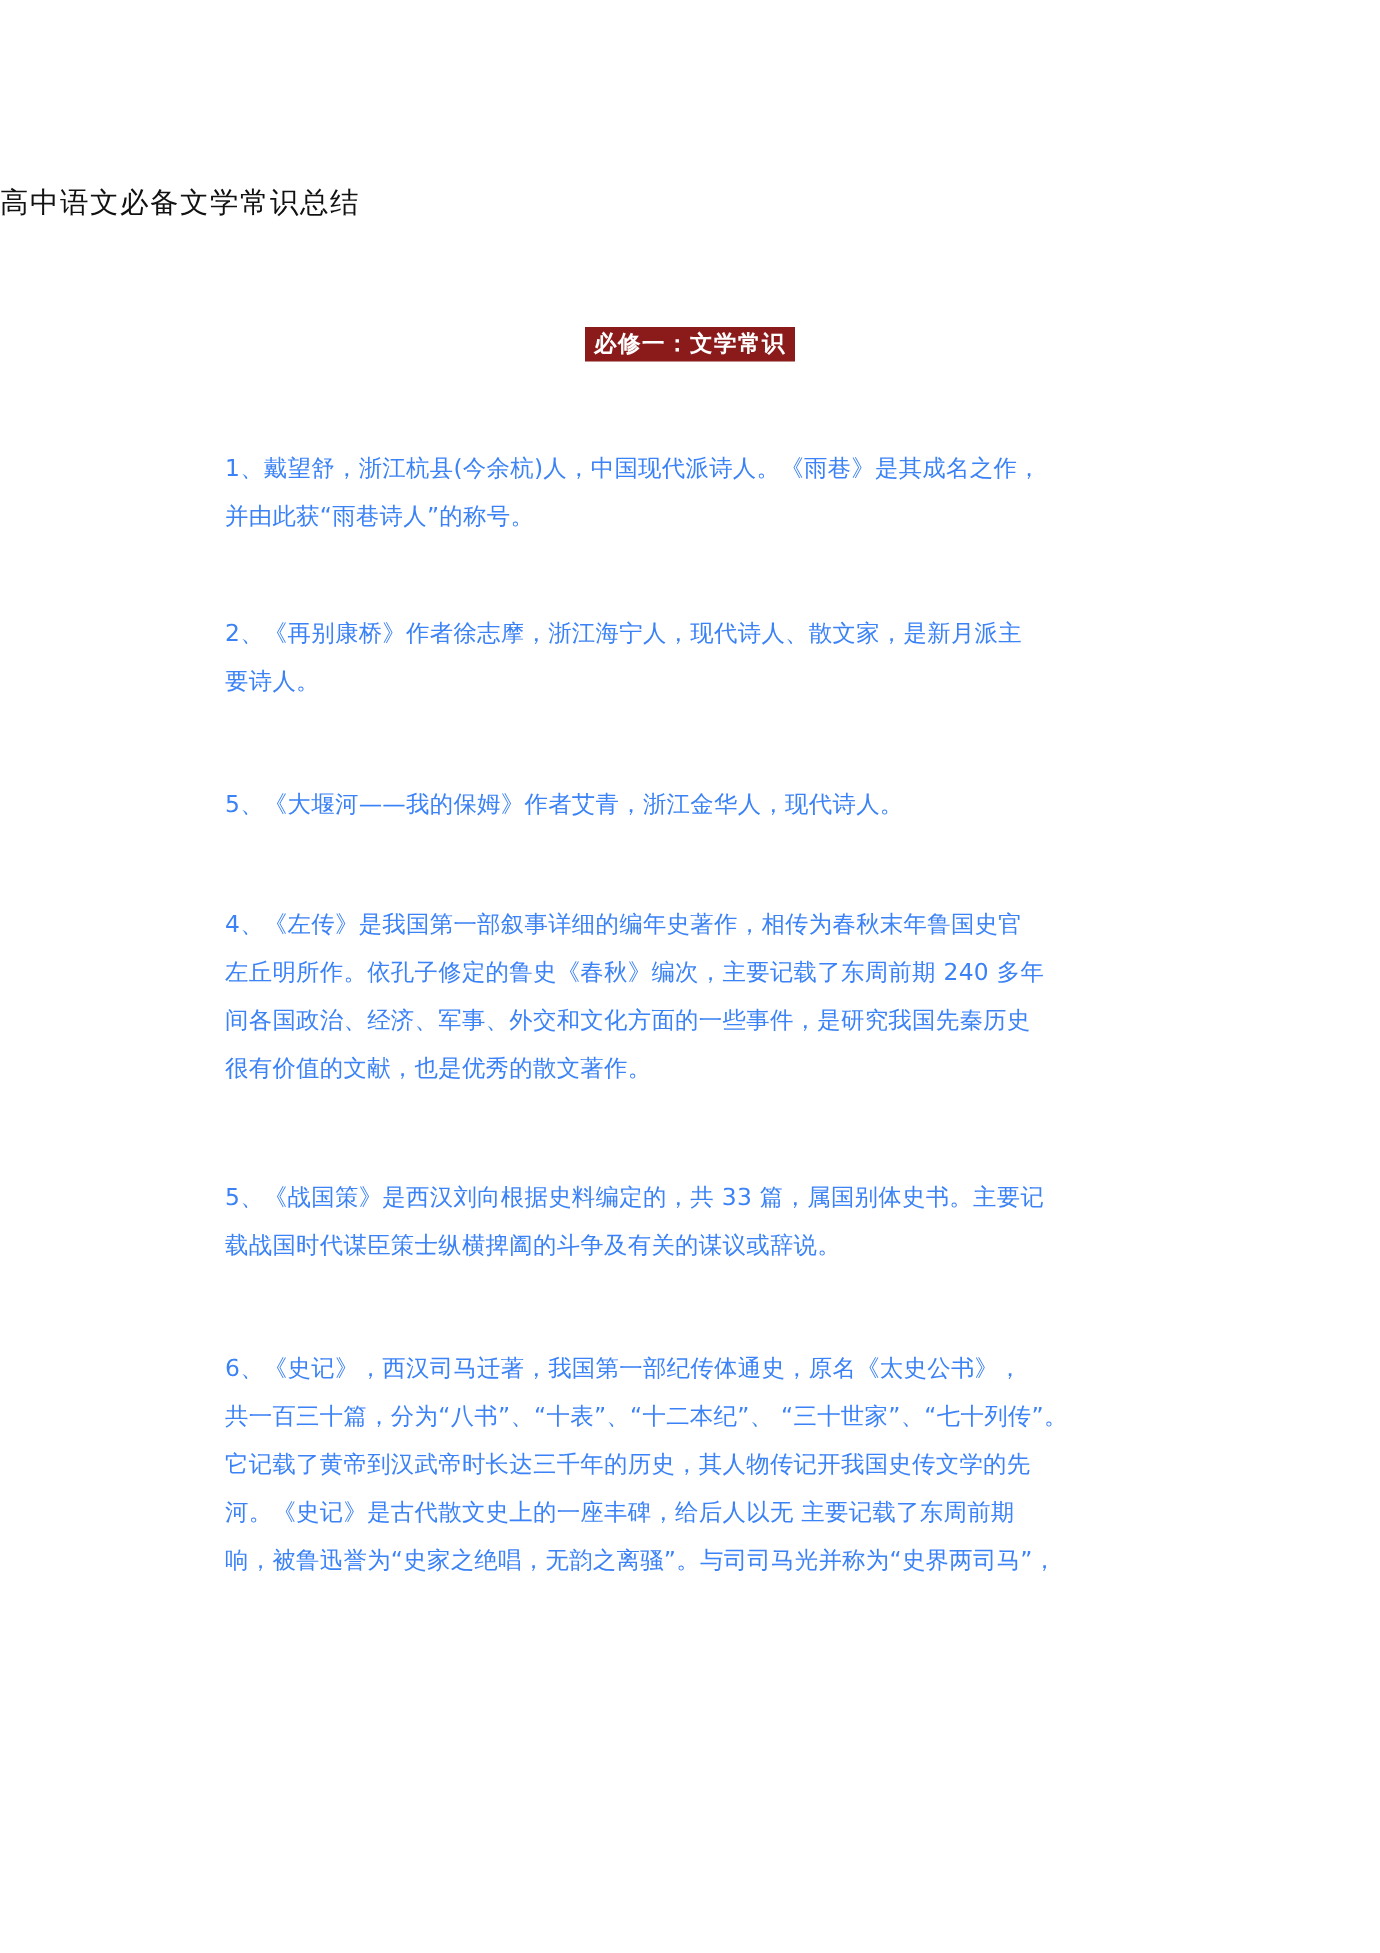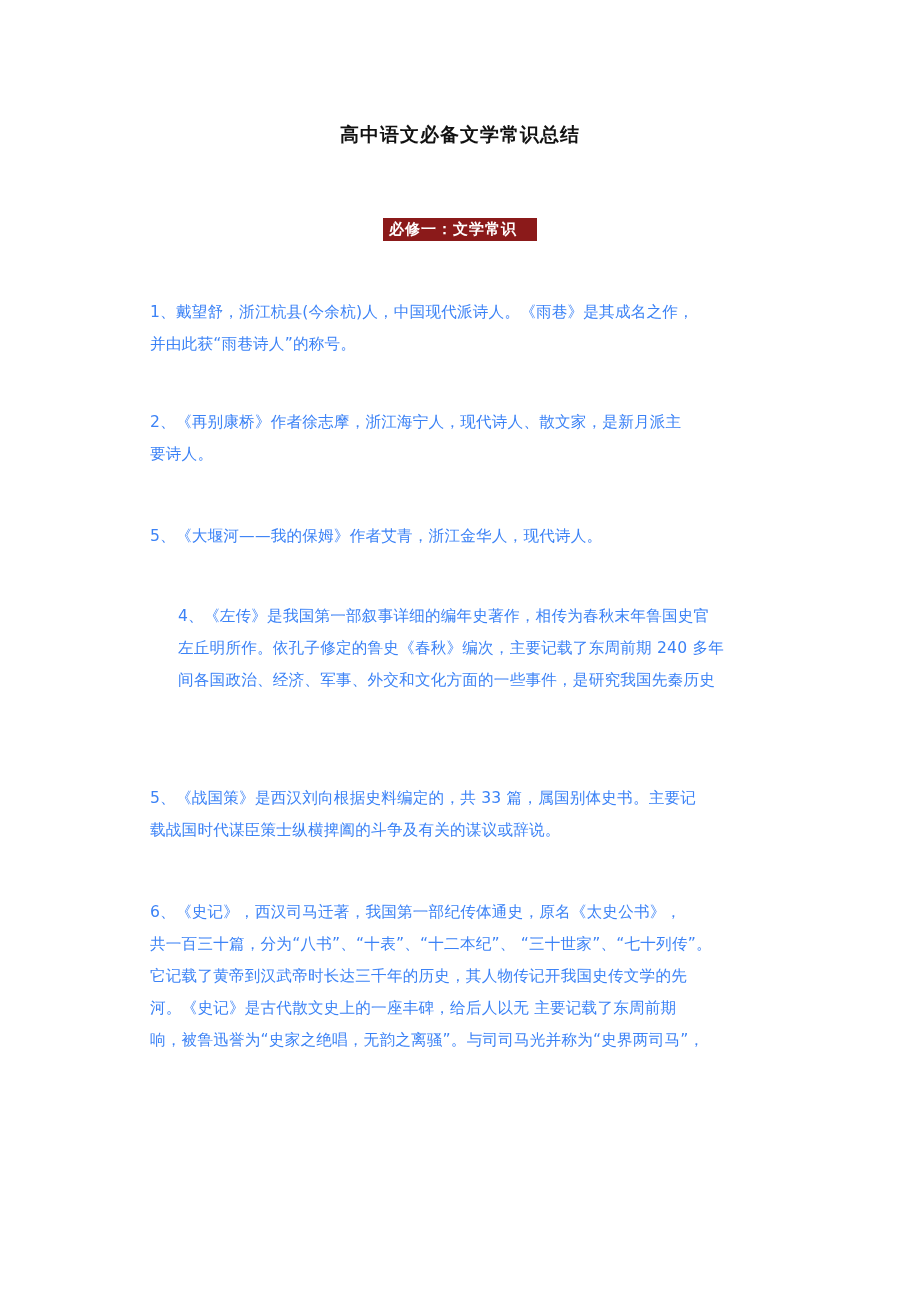--- a/index.html
+++ b/index.html
@@ -13,40 +13,39 @@
       position: relative;
       overflow: hidden;
       font-family: "DejaVu Sans", "Liberation Sans", sans-serif;
       color: #1a1a1a;
     }
     .page-title {
       position: absolute;
       top: 122px;
       left: 0;
       width: 920px;
-      text-align: center;
       font-size: 19px;
-      font-weight: bold;
+      font-weight: normal;
       letter-spacing: 1px;
       color: #111;
     }
     .section-badge-wrap {
       position: absolute;
       top: 218px;
       left: 0;
       width: 920px;
       text-align: center;
     }
     .section-badge {
       display: inline-block;
       background: #8b1a1a;
       color: #ffffff;
       font-size: 15px;
       font-weight: bold;
-      padding: 1px 20px 2px 6px;
+      padding: 1px 6px 2px 6px;
       line-height: 20px;
       letter-spacing: 1px;
     }
     .item {
       position: absolute;
       left: 150px;
       width: 624px;
       font-size: 15.6px;
       line-height: 32px;
       letter-spacing: 0.2px;
@@ -73,24 +72,25 @@
 
 <div class="item" style="top:406px;">
   <span class="line">2、《再别康桥》作者徐志摩，浙江海宁人，现代诗人、散文家，是新月派主</span>
   <span class="line">要诗人。</span>
 </div>
 
 <div class="item" style="top:520px;">
   <span class="line">5、《大堰河——我的保姆》作者艾青，浙江金华人，现代诗人。</span>
 </div>
 
-<div class="item" style="top:600px;margin-left:28px;">
+<div class="item" style="top:600px;">
   <span class="line">4、《左传》是我国第一部叙事详细的编年史著作，相传为春秋末年鲁国史官</span>
   <span class="line">左丘明所作。依孔子修定的鲁史《春秋》编次，主要记载了东周前期 240 多年</span>
   <span class="line">间各国政治、经济、军事、外交和文化方面的一些事件，是研究我国先秦历史</span>
+  <span class="line">很有价值的文献，也是优秀的散文著作。</span>
 </div>
 
 <div class="item" style="top:782px;">
   <span class="line">5、《战国策》是西汉刘向根据史料编定的，共 33 篇，属国别体史书。主要记</span>
   <span class="line">载战国时代谋臣策士纵横捭阖的斗争及有关的谋议或辞说。</span>
 </div>
 
 <div class="item" style="top:896px;">
   <span class="line">6、《史记》，西汉司马迁著，我国第一部纪传体通史，原名《太史公书》，</span>
   <span class="line">共一百三十篇，分为“八书”、“十表”、“十二本纪”、 “三十世家”、“七十列传”。</span>

